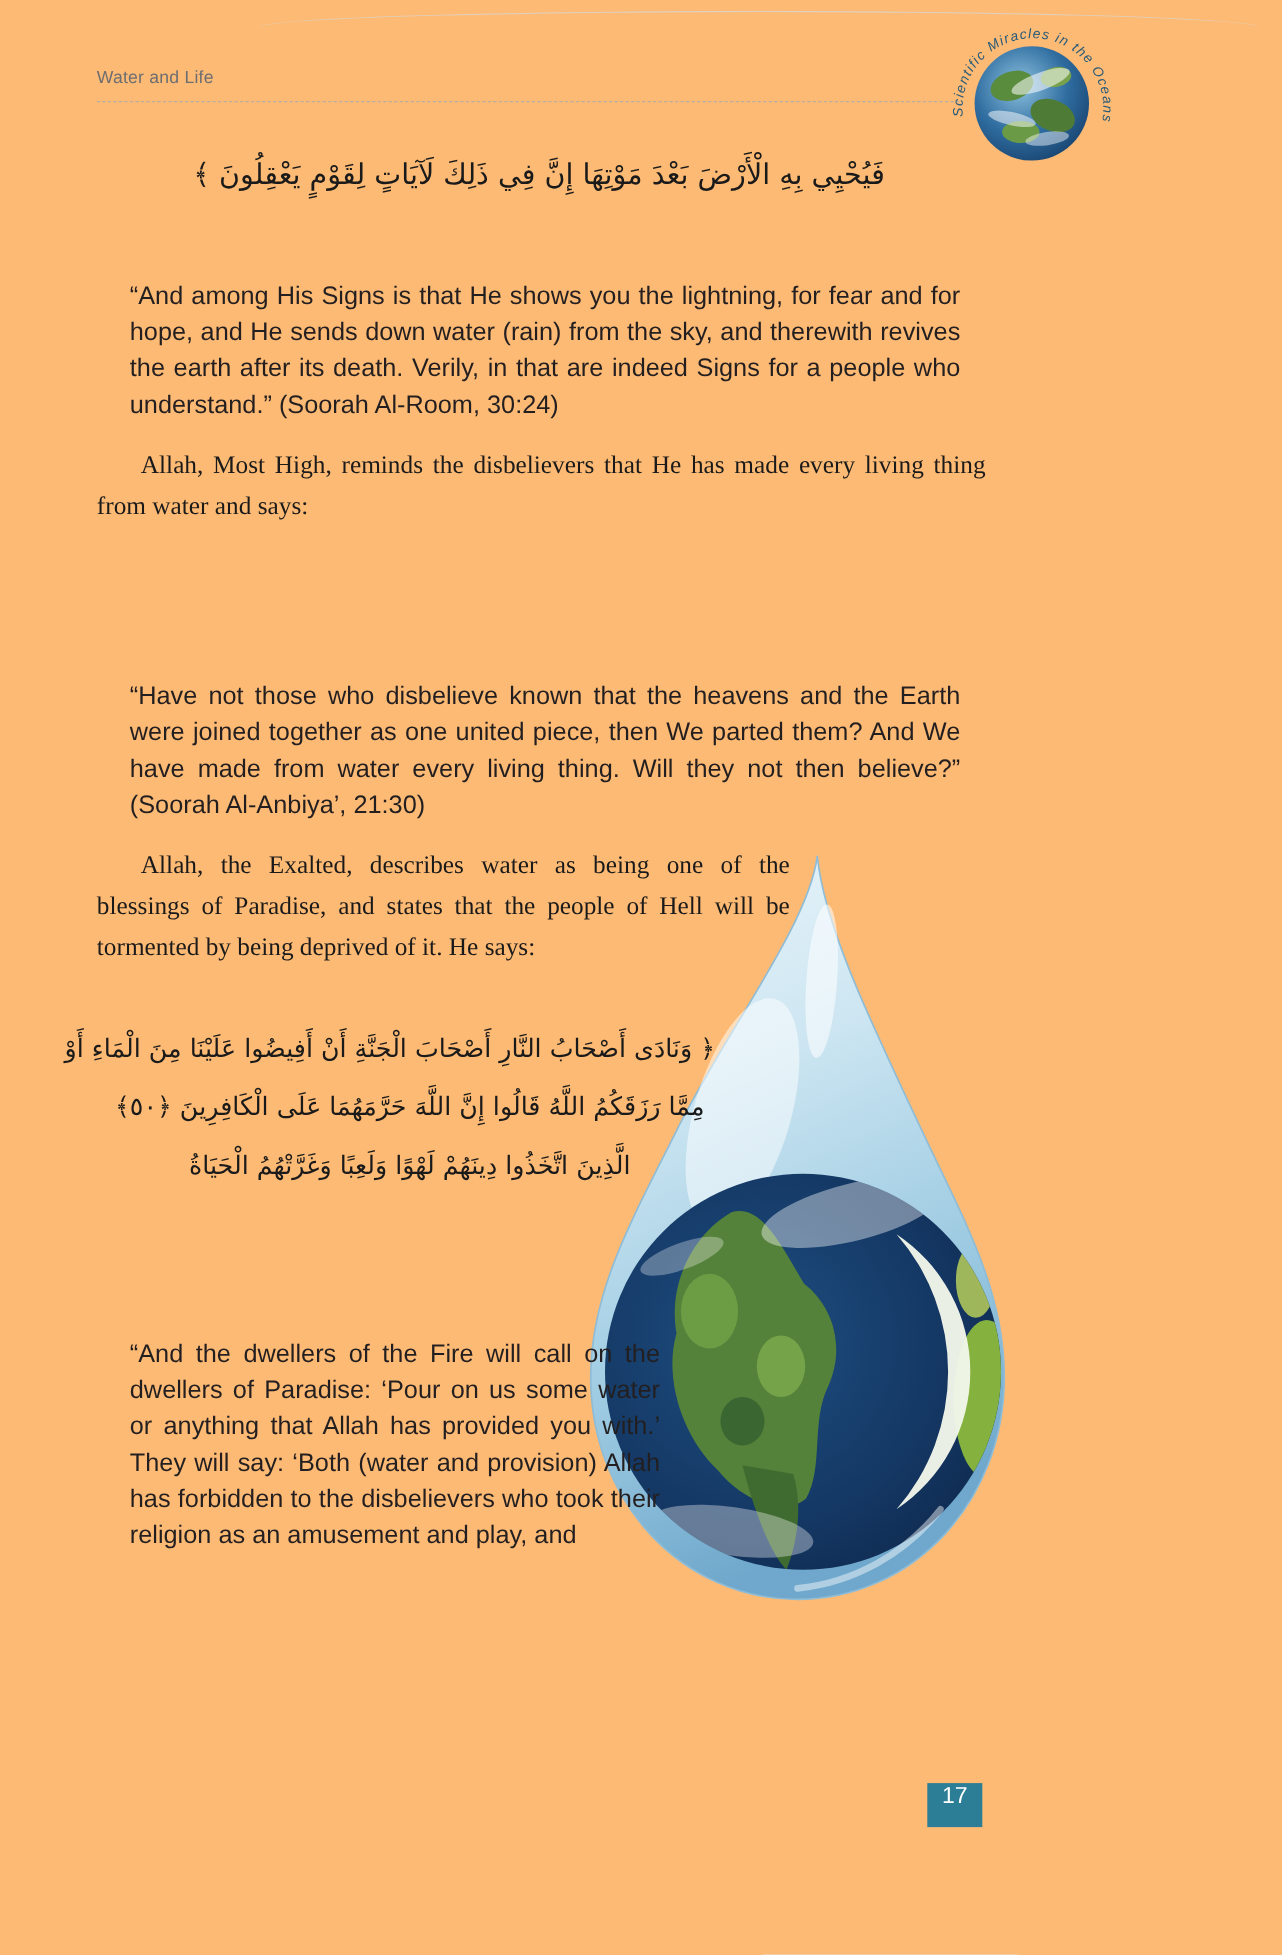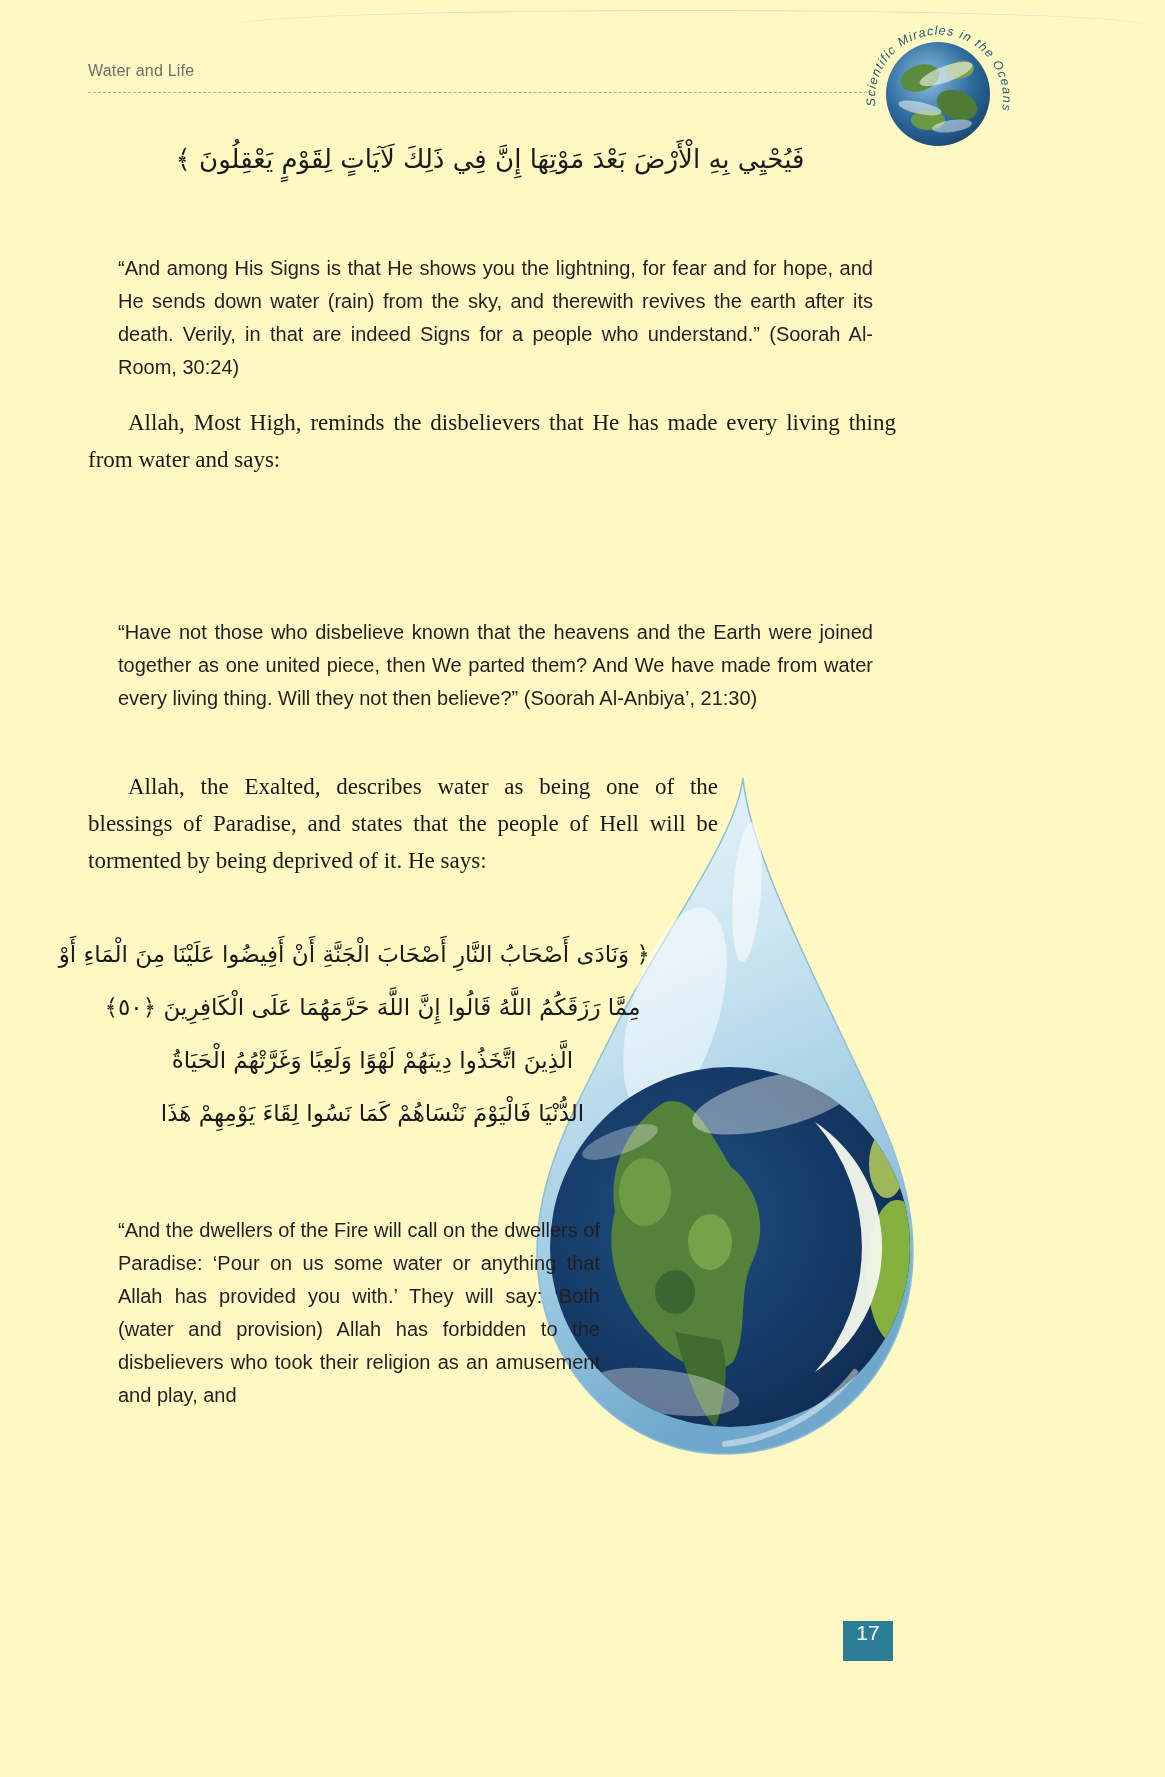--- a/index.html
+++ b/index.html
@@ -1,20 +1,20 @@
 <!DOCTYPE html>
 <html><head>
 <meta charset="utf-8">
 <style>
   html,body{margin:0;padding:0;background:#e9e9e7;}
   .page{
     position:relative;
     width:1165px;height:1777px;
     margin:0 auto;
-    background:#fef9c3;
+    background:#fdba74;
     overflow:hidden;
     font-family:"Liberation Sans",sans-serif;
     color:#231f20;
   }
   .scan-edge{
     position:absolute;top:10px;left:235px;width:910px;height:14px;
     border-top:1px solid #d7d7d5;border-radius:50%/100% 100% 0 0;opacity:.8;
   }
   .header-title{
     position:absolute;left:88px;top:62px;
@@ -31,21 +31,21 @@
     font-family:"DejaVu Sans",sans-serif;
     color:#1a1a1a;
   }
   .aline{white-space:nowrap;}
   .verse1{left:110px;top:126px;width:760px;font-size:26px;line-height:66px;}
   .verse2{left:110px;top:490px;width:760px;font-size:26px;line-height:64px;}
   .verse3{left:95px;top:928px;width:555px;font-size:23px;line-height:53px;}
   .quote{
     position:absolute;margin:0;
     font-family:"Liberation Sans",sans-serif;
-    font-size:20px;line-height:33px;text-align:justify;color:#231f20;
+    font-size:23px;line-height:33px;text-align:justify;color:#231f20;
   }
   .quote1{left:118px;top:252px;width:755px;}
   .quote2{left:118px;top:616px;width:755px;}
   .quote3{left:118px;top:1214px;width:482px;}
   .narrative{
     position:absolute;margin:0;
     font-family:"Liberation Serif",serif;
     font-size:23px;line-height:37px;text-align:justify;
     text-indent:40px;color:#1a1a1a;
   }
@@ -171,21 +171,20 @@
     </div>
 
     <p class="quote quote2">“Have not those who disbelieve known that the heavens and the Earth were joined together as one united piece, then We parted them? And We have made from water every living thing. Will they not then believe?” (Soorah Al-Anbiya’, 21:30)</p>
 
     <p class="narrative narrative2">Allah, the Exalted, describes water as being one of the blessings of Paradise, and states that the people of Hell will be tormented by being deprived of it. He says:</p>
 
     <div class="arabic verse3">
       <div class="aline">﴿ وَنَادَى أَصْحَابُ النَّارِ أَصْحَابَ الْجَنَّةِ أَنْ أَفِيضُوا عَلَيْنَا مِنَ الْمَاءِ أَوْ</div>
       <div class="aline">مِمَّا رَزَقَكُمُ اللَّهُ قَالُوا إِنَّ اللَّهَ حَرَّمَهُمَا عَلَى الْكَافِرِينَ ﴿٥٠﴾</div>
       <div class="aline">الَّذِينَ اتَّخَذُوا دِينَهُمْ لَهْوًا وَلَعِبًا وَغَرَّتْهُمُ الْحَيَاةُ</div>
-      <div class="aline">الدُّنْيَا فَالْيَوْمَ نَنْسَاهُمْ كَمَا نَسُوا لِقَاءَ يَوْمِهِمْ هَذَا</div>
     </div>
 
     <p class="quote quote3">“And the dwellers of the Fire will call on the dwellers of Paradise: ‘Pour on us some water or anything that Allah has provided you with.’ They will say: ‘Both (water and provision) Allah has forbidden to the disbelievers who took their religion as an amusement and play, and</p>
 
   </div>
 
   <div class="page-badge">
     <span>17</span>
   </div>
 

